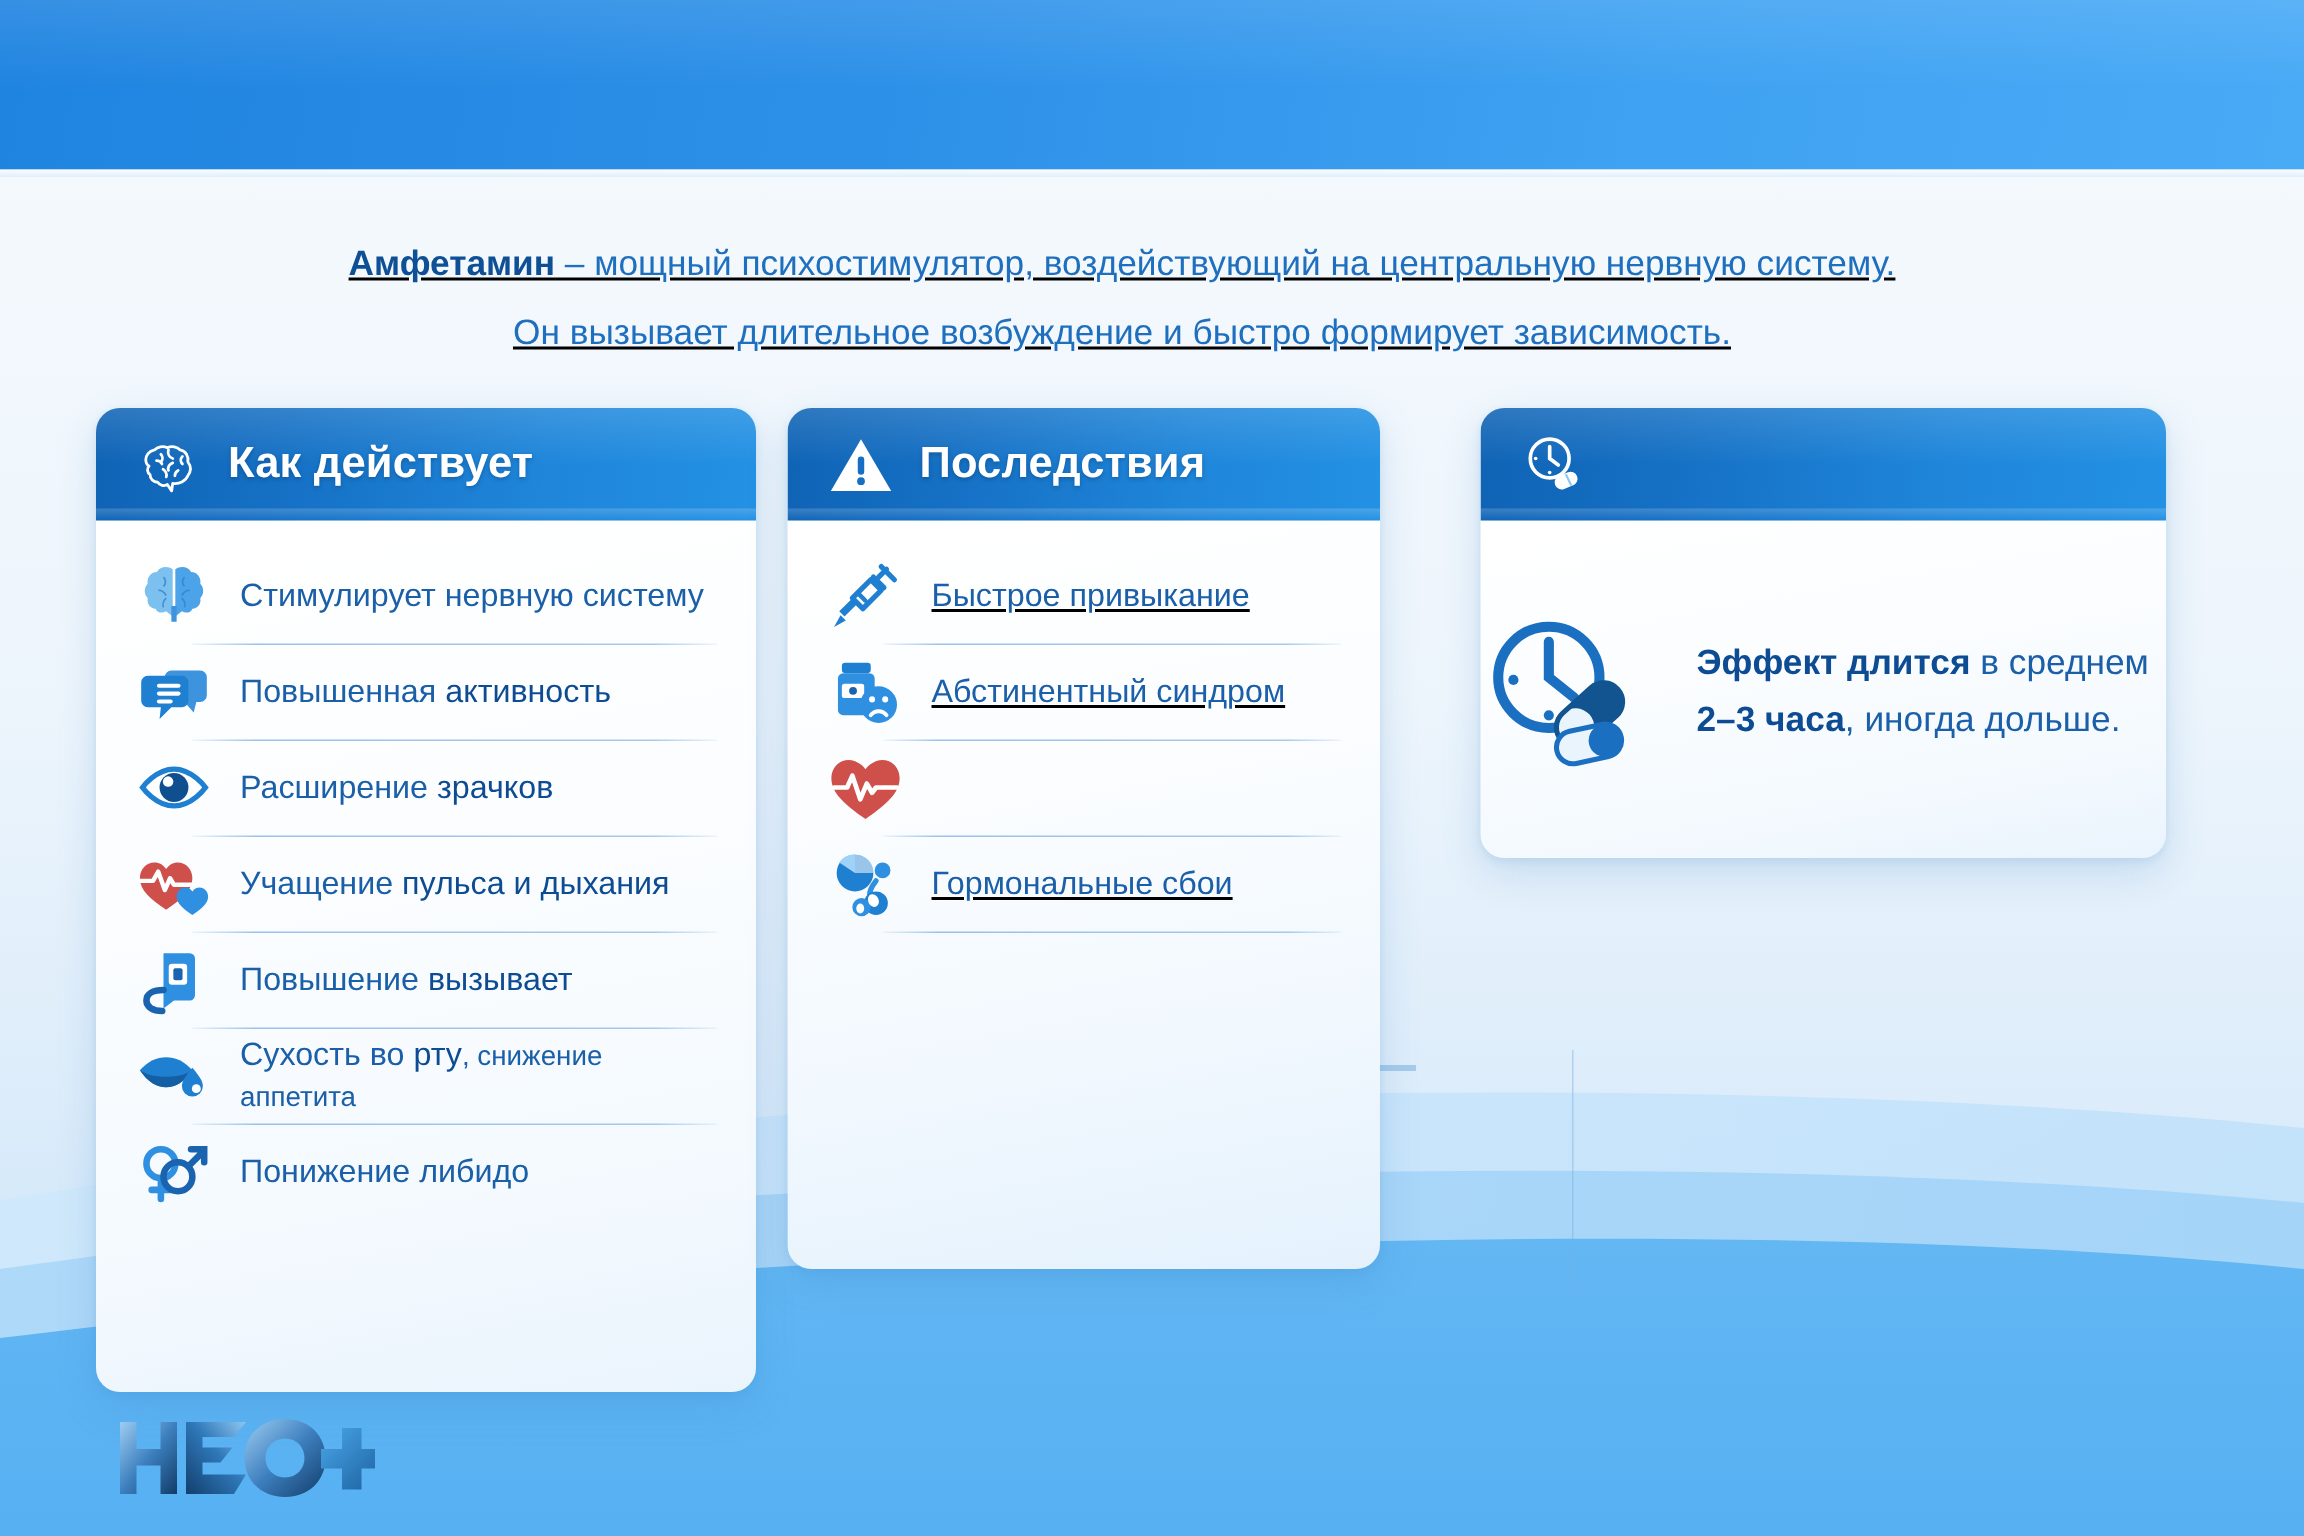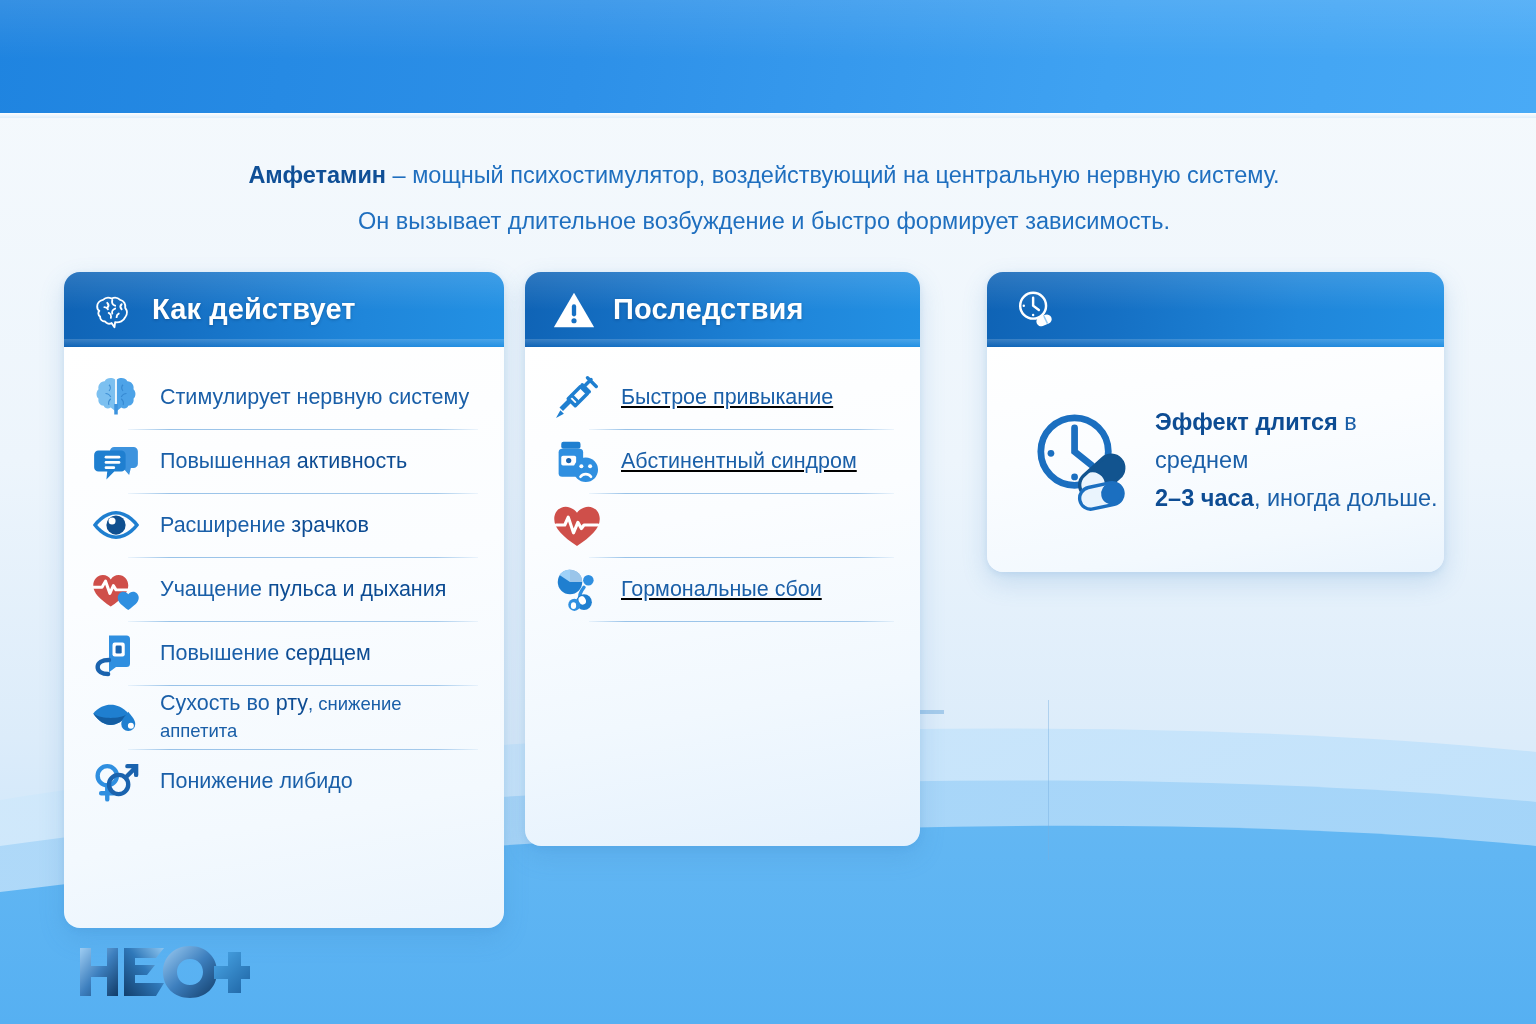--- a/index.html
+++ b/index.html
@@ -55,24 +55,25 @@
     font-size: 45px;
     font-weight: bold;
     letter-spacing: .2px;
     text-shadow: 0 2px 4px rgba(10,60,110,.28);
     white-space: nowrap;
   }
 
   
   .intro {
     position: absolute;
-    left: 16px; top: 152px;
+    left: 0; top: 152px;
     width: 1496px;
     text-align: center;
     z-index: 6;
+    text-decoration: underline;
   }
   .intro .line {
     color: #1f6fbf;
     font-size: 23.5px;
     line-height: 46px;
     white-space: nowrap;
   }
   .intro .strong { color: #0f4f96; font-weight: bold; }
 
   
@@ -165,21 +166,21 @@
   .row-icon { width: 60px; height: 56px; flex: 0 0 60px; display: block; }
   .row-text {
     color: #1a5fa8;
     font-size: 21.5px;
     line-height: 27px;
   }
   .row-text b { color: #0d4c93; font-weight: normal; }
   .row-text .sm { font-size: 18.5px; }
 
   
-  .dur-wrap { display: flex; align-items: center; gap: 18px; padding-left: 42px; }
+  .dur-wrap { display: flex; align-items: center; gap: 36px; }
   .dur-icon { width: 108px; height: 108px; flex: 0 0 108px; }
   .dur-text { color: #1a5fa8; font-size: 23.5px; line-height: 38px; }
   .dur-text b { color: #0d4c93; font-weight: bold; }
 
   
   #logo {
     position: absolute;
     left: 78px; top: 944px;
     z-index: 8;
   }
@@ -287,21 +288,21 @@
         <div class="row-text"><span>Учащение </span><b>пульса и дыхания</b></div>
       </div>
 
       <div class="row">
         <svg class="row-icon" viewBox="0 0 64 64">
           <path d="M24 12h20a4 4 0 0 1 4 4v28a4 4 0 0 1-4 4H32l-8 6z" fill="#2f8fe0"></path>
           <rect x="28" y="20" width="14" height="16" rx="2.5" fill="#ffffff"></rect>
           <rect x="31.5" y="23.5" width="7" height="9" rx="1.5" fill="#1a63ae"></rect>
           <path d="M24 40c-8 0-13 3-13 8s5 8 12 8" fill="none" stroke="#1a63ae" stroke-width="5" stroke-linecap="round"></path>
         </svg>
-        <div class="row-text"><span>Повышение </span><b>сердцем</b></div>
+        <div class="row-text"><span>Повышение </span><b>вызывает</b></div>
       </div>
 
       <div class="row">
         <svg class="row-icon" viewBox="0 0 64 64">
           <path d="M6 28c6-7 13-10 20-10s14 3 20 10c-6 9-13 13-20 13S12 37 6 28z" fill="#1f7fd0"></path>
           <path d="M6 28c6 4 13 5 20 5s14-1 20-5c-6 9-13 13-20 13S12 37 6 28z" fill="#145ea3"></path>
           <path d="M46 26c-5 6-8 10-8 14a8 8 0 0 0 16 0c0-4-3-8-8-14z" fill="#1f7fd0"></path>
           <circle cx="49" cy="42" r="3.4" fill="#ffffff"></circle>
         </svg>
         <div class="row-text"><span>Сухость во </span><b>рту</b><span class="sm">, снижение аппетита</span></div>

